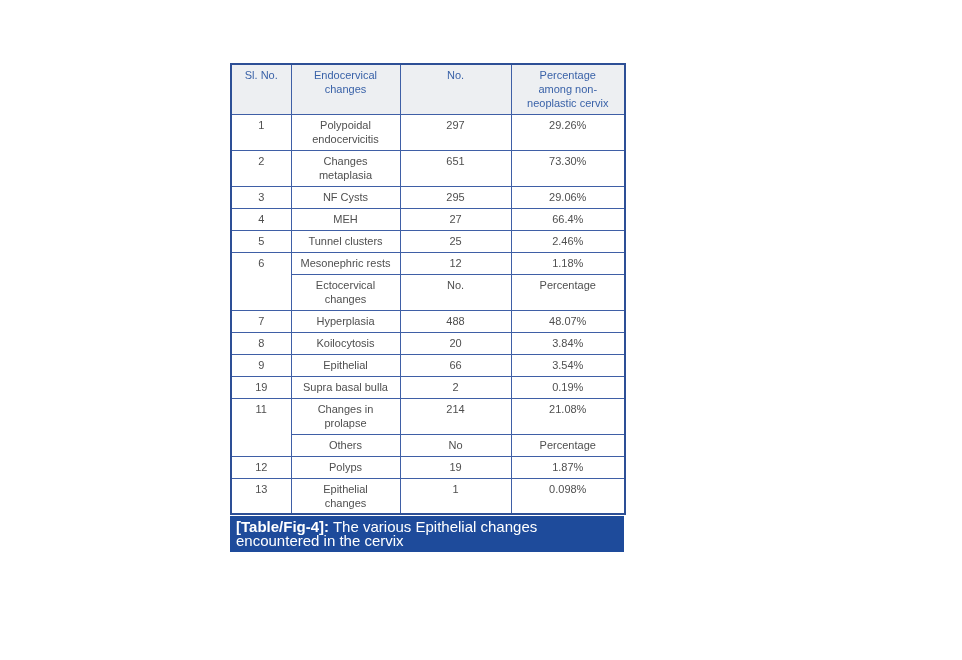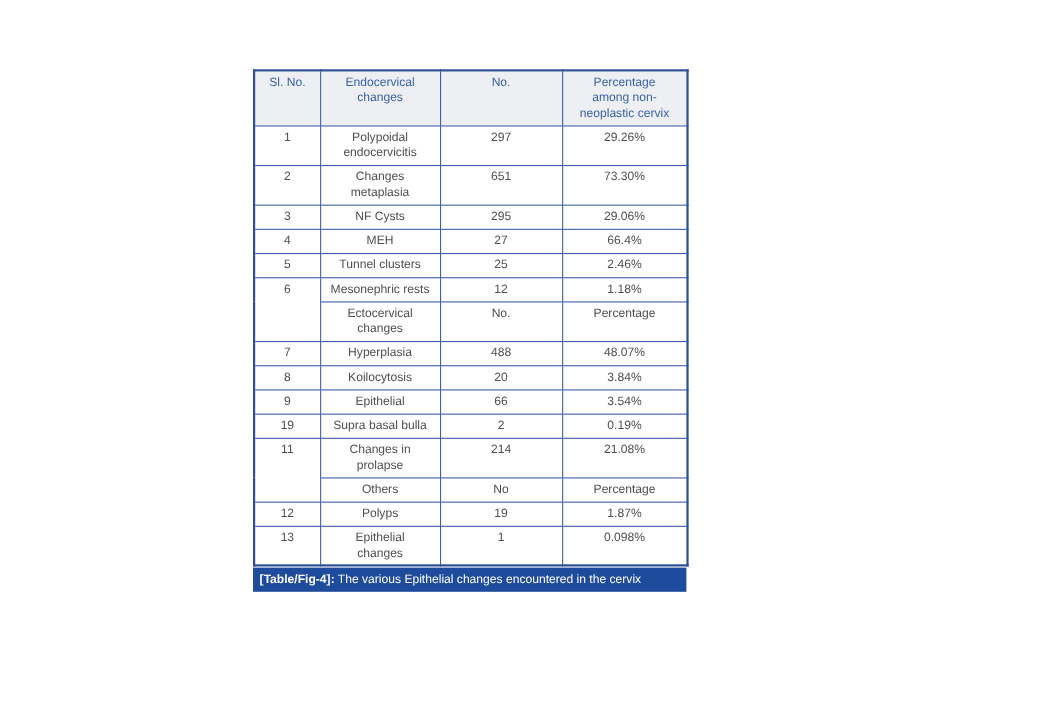--- a/index.html
+++ b/index.html
@@ -46,21 +46,21 @@
     color: #4f4f4f;
   }
   tr.row-single { height: 22px; }
   tr.row-double { height: 36px; }
   .caption-bar {
     margin-top: 1px;
     width: 394px;
     box-sizing: border-box;
     background: #1e4b9b;
     color: #ffffff;
-    font-size: 11px;
+    font-size: 15px;
     line-height: 14px;
     padding: 4px 6px 4px 6px;
     text-align: left;
   }
   .caption-bar .cap-label { font-weight: bold; }
 </style>
 </head>
 <body>
 
 <div class="figure-wrap">

